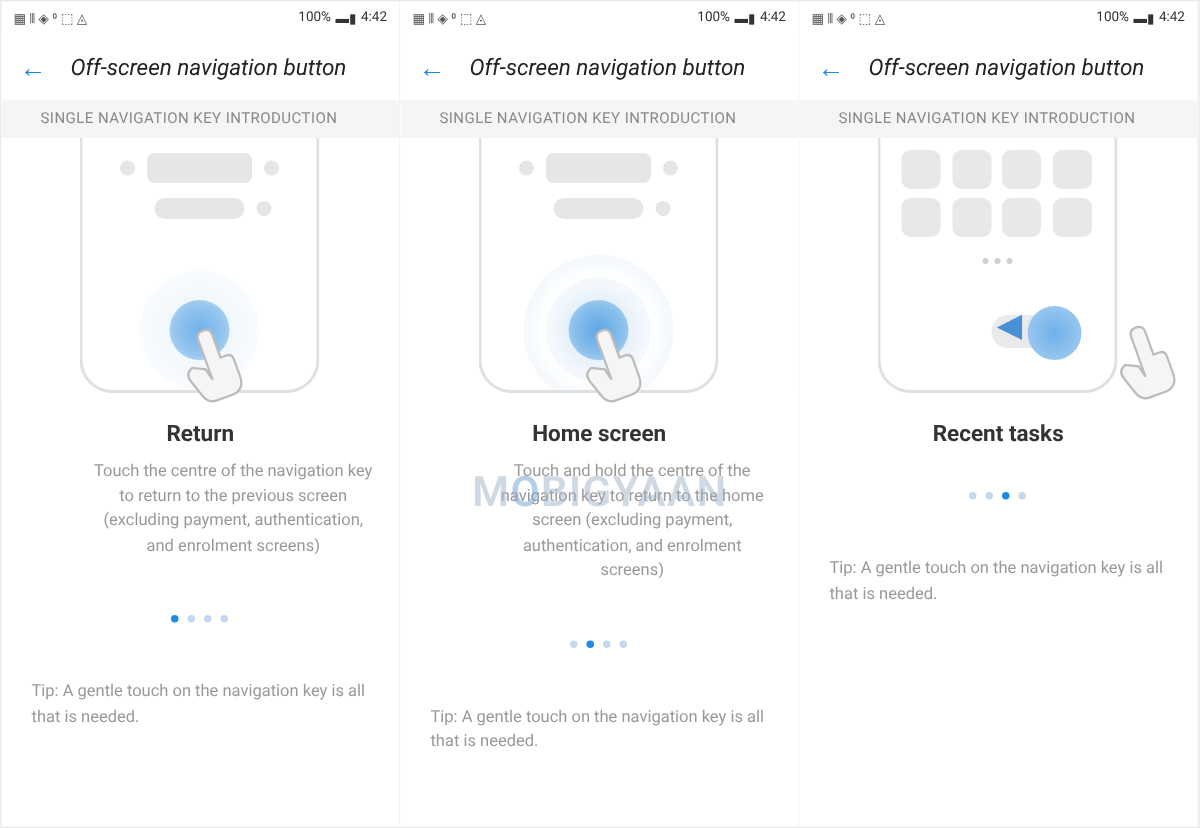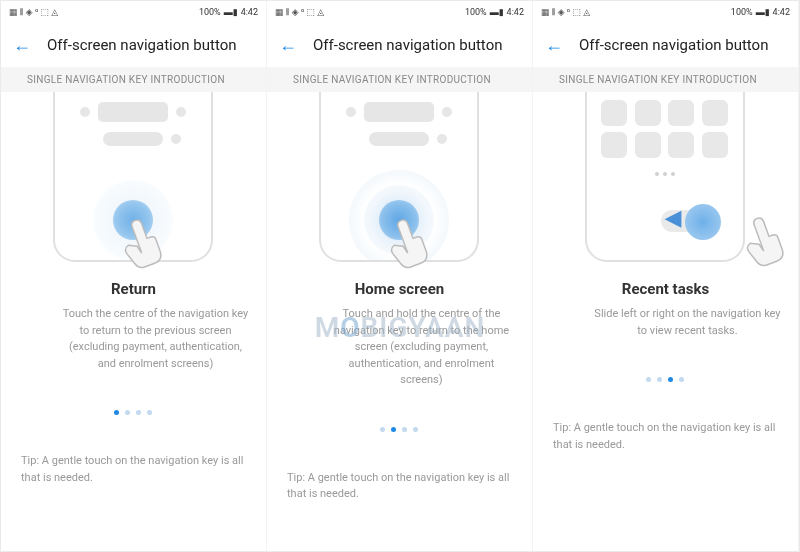--- a/index.html
+++ b/index.html
@@ -54,20 +54,21 @@
     .back-arrow {
       color: #1e88e5;
       font-size: 18px;
       margin-right: 16px;
       cursor: pointer;
     }
     .header-title {
       font-size: 15px;
       color: #222;
       font-weight: 400;
+      font-style: italic;
     }
     .section-label {
       background: #f5f5f5;
       padding: 7px 26px;
       font-size: 10px;
       color: #888;
       letter-spacing: 0.3px;
     }
     .illustration-area {
       height: 170px;
@@ -414,21 +415,20 @@
         </div>
       <div class="swipe-track"></div>
       <div class="swipe-arrow">◀</div>
       <div class="nav-key swipe"></div>
     </div>
     <svg class="finger swipe-pos" width="50" height="60" viewBox="0 0 50 60">
         <path d="M20,40 L20,12 Q20,7 25,7 Q30,7 30,12 L30,28 L34,28 Q38,28 38,32 L38,44 Q38,54 28,54 L18,54 Q12,54 10,48 L6,36 Q4,30 10,28 L18,32 Z" fill="#f5f5f5" stroke="#bcbcbc" stroke-width="1.5"></path>
       </svg>
   </div>
   <div class="content-title">Recent tasks</div>
-  <div class="content-desc">Slide left or right on the navigation key to view recent tasks.</div>
   <div class="pager-dots">
     <div class="pager-dot"></div>
     <div class="pager-dot"></div>
     <div class="pager-dot active"></div>
     <div class="pager-dot"></div>
   </div>
   <div class="tip">Tip: A gentle touch on the navigation key is all that is needed.</div>
 </div>
 
 <div class="watermark">M<span class="o1">O</span>BIGYAAN</div>

